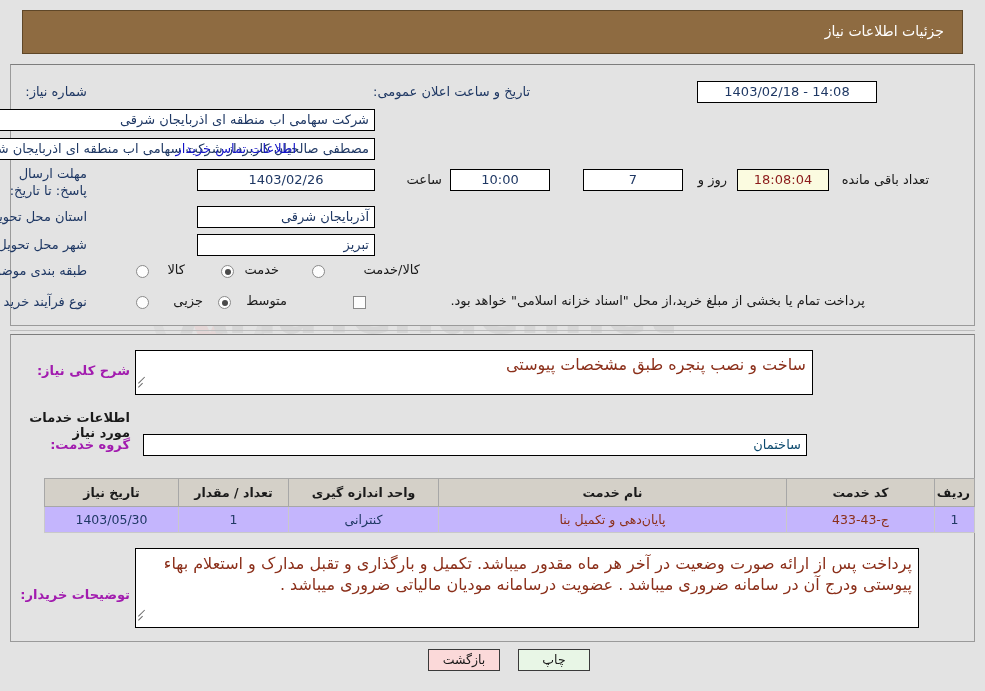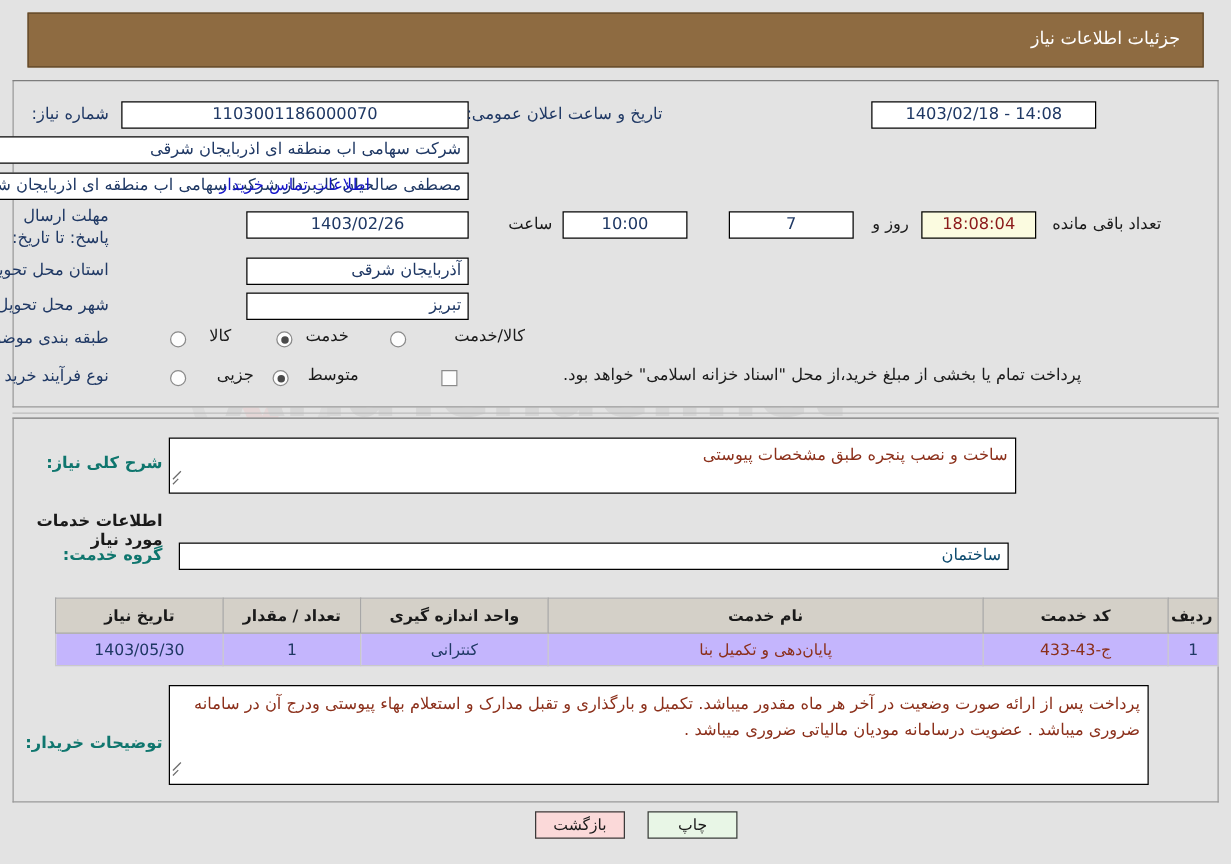--- a/index.html
+++ b/index.html
@@ -151,21 +151,21 @@
     white-space: nowrap;
     z-index: 3;
   }
 
   
   .ta {
     position: absolute;
     box-sizing: border-box;
     background: #ffffff;
     border: 1px solid #000000;
-    font-size: 13px;
+    font-size: 16px;
     color: #8b2f1a;
     line-height: 19px;
     padding: 4px 6px 0 6px;
     text-align: right;
     overflow: hidden;
     z-index: 3;
   }
   .ta .grip {
     position: absolute;
     left: 2px; bottom: 1px;
@@ -186,21 +186,21 @@
     position: absolute;
     font-size: 13px;
     font-weight: bold;
     color: #1a1a1a;
     z-index: 3;
   }
   .bold-lbl {
     position: absolute;
     font-size: 13px;
     font-weight: bold;
-    color: #0f766e;
+    color: #a21caf;
     white-space: nowrap;
     z-index: 3;
   }
 
   
   #svc-table {
     position: absolute;
     left: 44px; top: 478px;
     width: 930px;
     border-collapse: collapse;
@@ -266,21 +266,20 @@
     <div class="wm-text">AriaTender.net</div>
   </div>
 
   <div class="header-bar">
     <div class="header-title">جزئیات اطلاعات نیاز</div>
   </div>
 
   <div class="panel" id="panel-top"></div>
 
   <div class="lbl" style="right:898px; top:84px;">شماره نیاز:</div>
-  <div class="fld num" style="right:610px; top:81px; width:278px;">1103001186000070</div>
   <div class="lbl" style="right:455px; top:84px;">تاریخ و ساعت اعلان عمومی:</div>
   <div class="fld num" style="right:108px; top:81px; width:180px;">1403/02/18 - 14:08</div>
 
   <div class="lbl" style="right:898px; top:112px;">نام دستگاه خریدار:</div>
   <div class="fld" style="right:610px; top:109px; width:382px;">شرکت سهامی اب منطقه ای اذربایجان شرقی</div>
 
   <div class="lbl" style="right:898px; top:141px;">ایجاد کننده درخواست:</div>
   <div class="fld" style="right:610px; top:138px; width:527px;">مصطفی صالحیان کاربرداز شرکت سهامی اب منطقه ای اذربایجان شرقی</div>
   <div class="link" style="right:689px; top:141px;">اطلاعات تماس خریدار</div>
 

